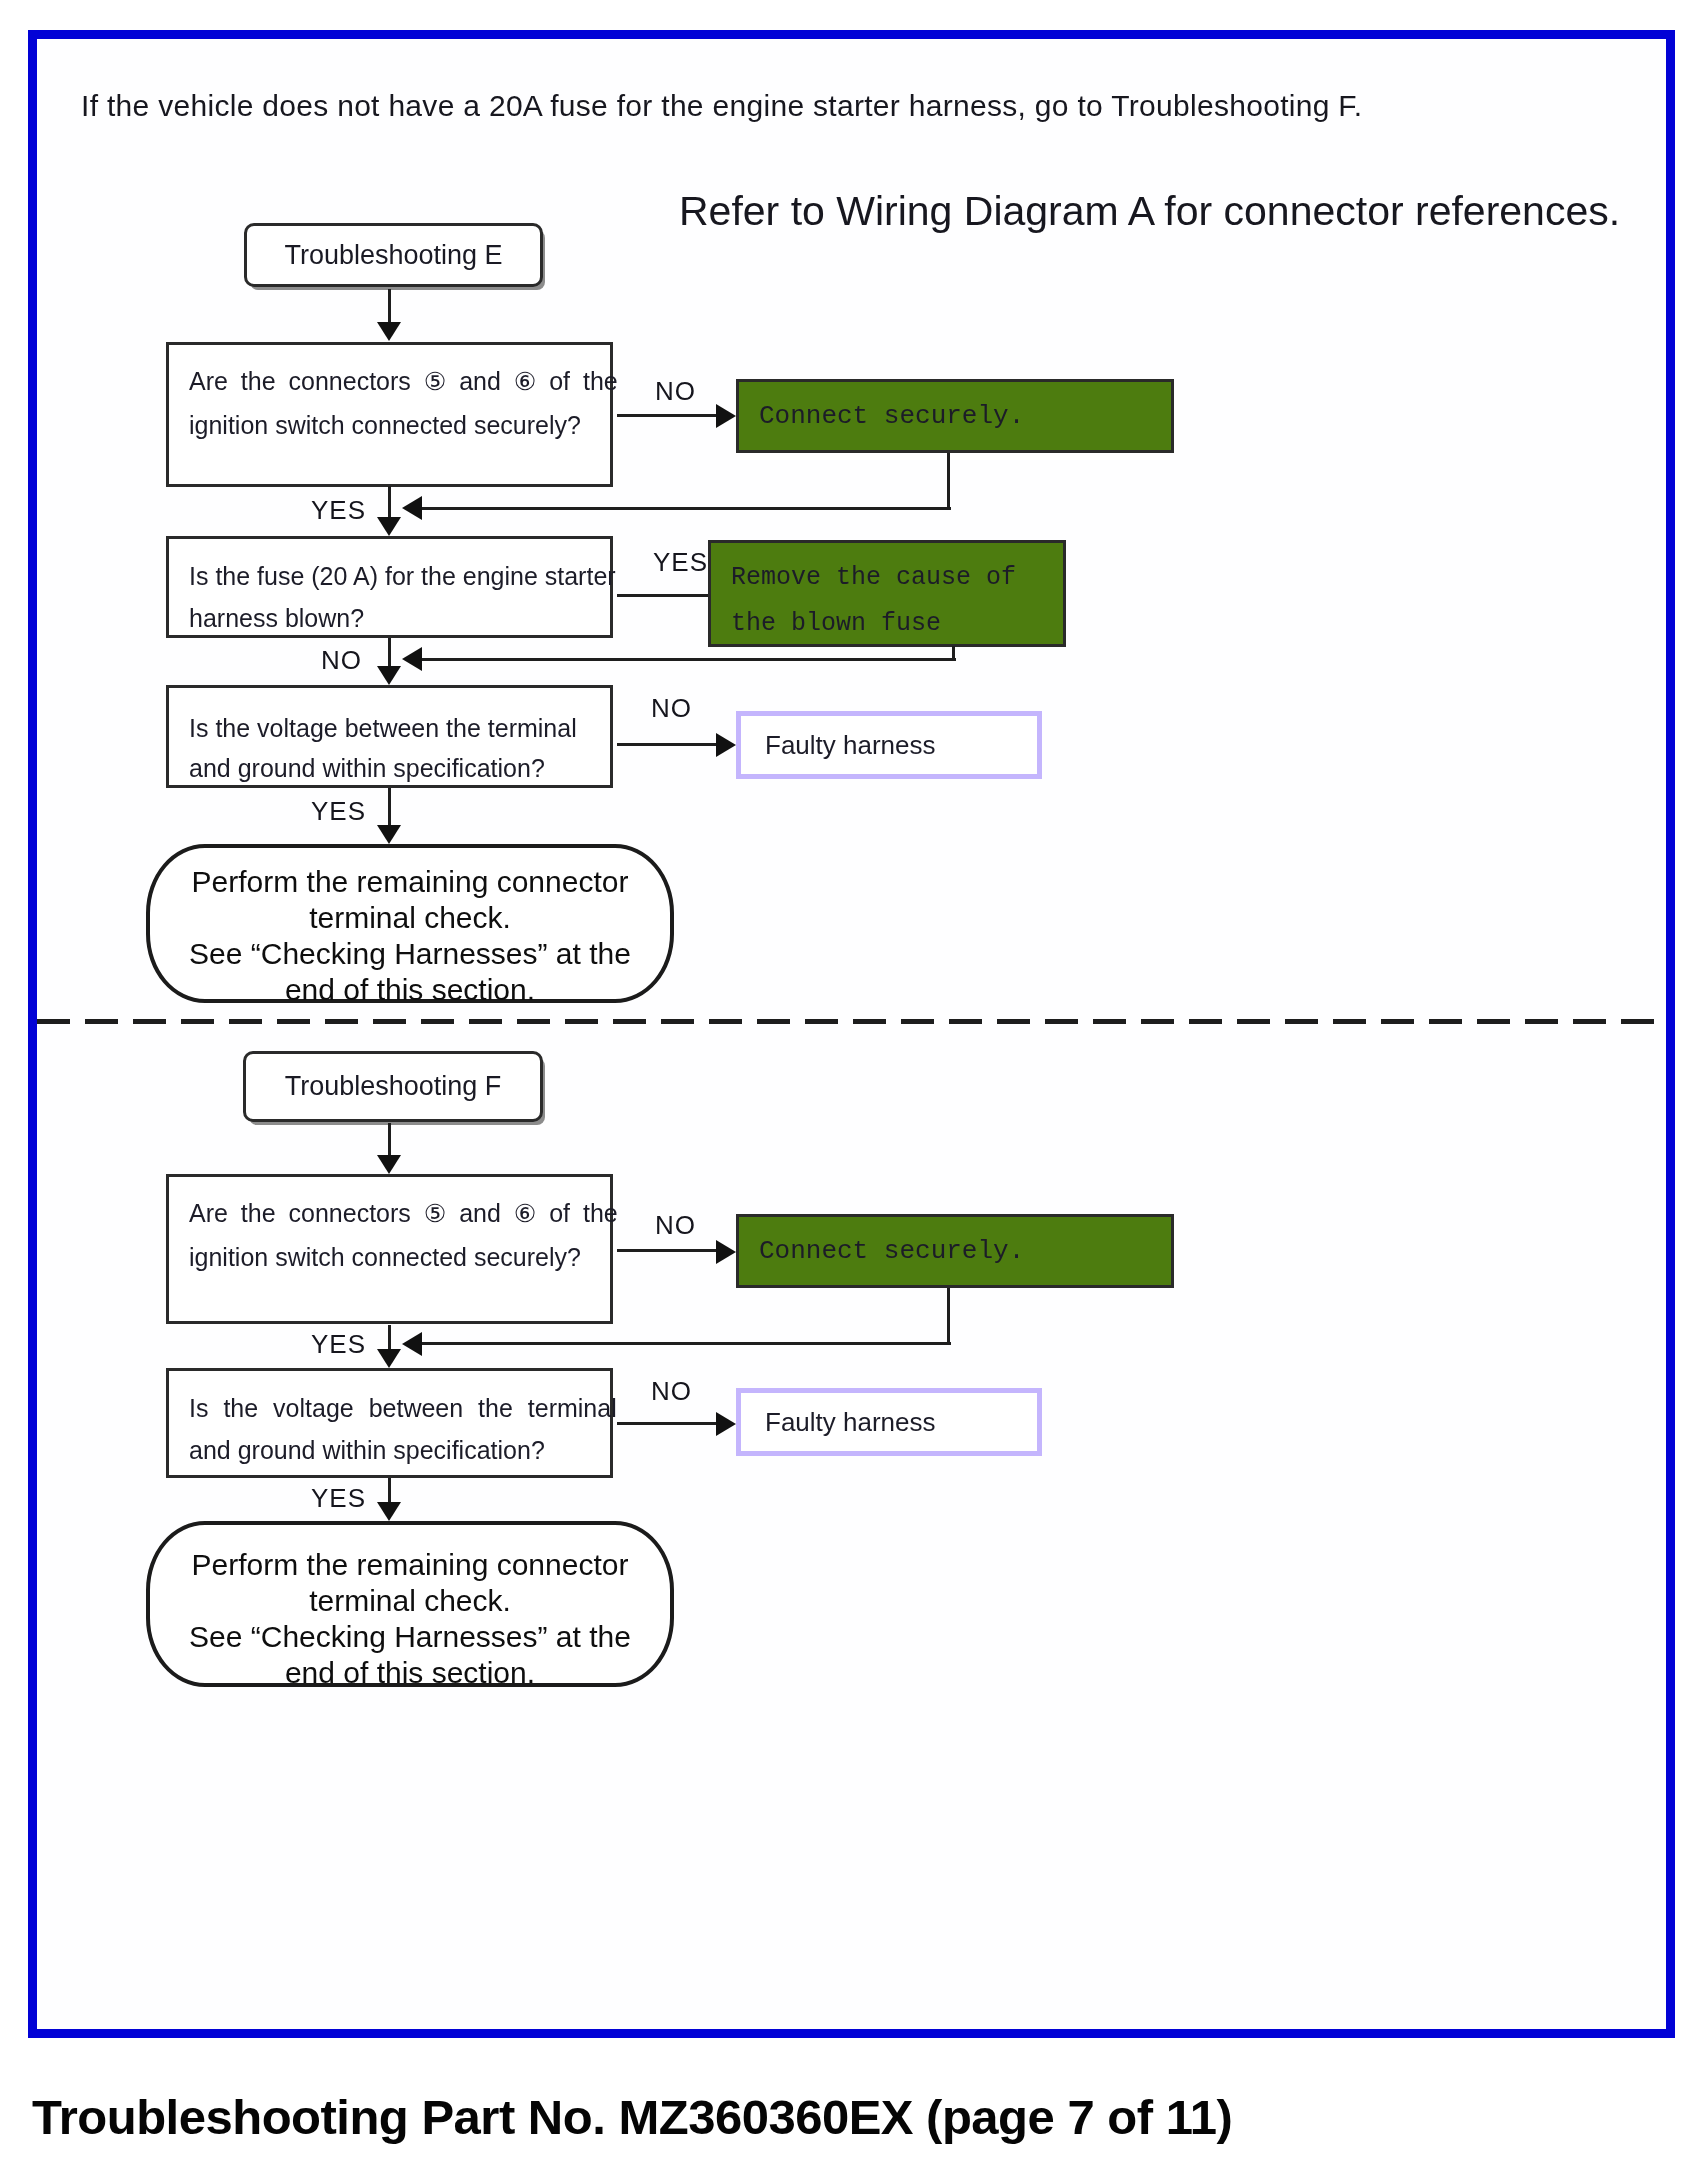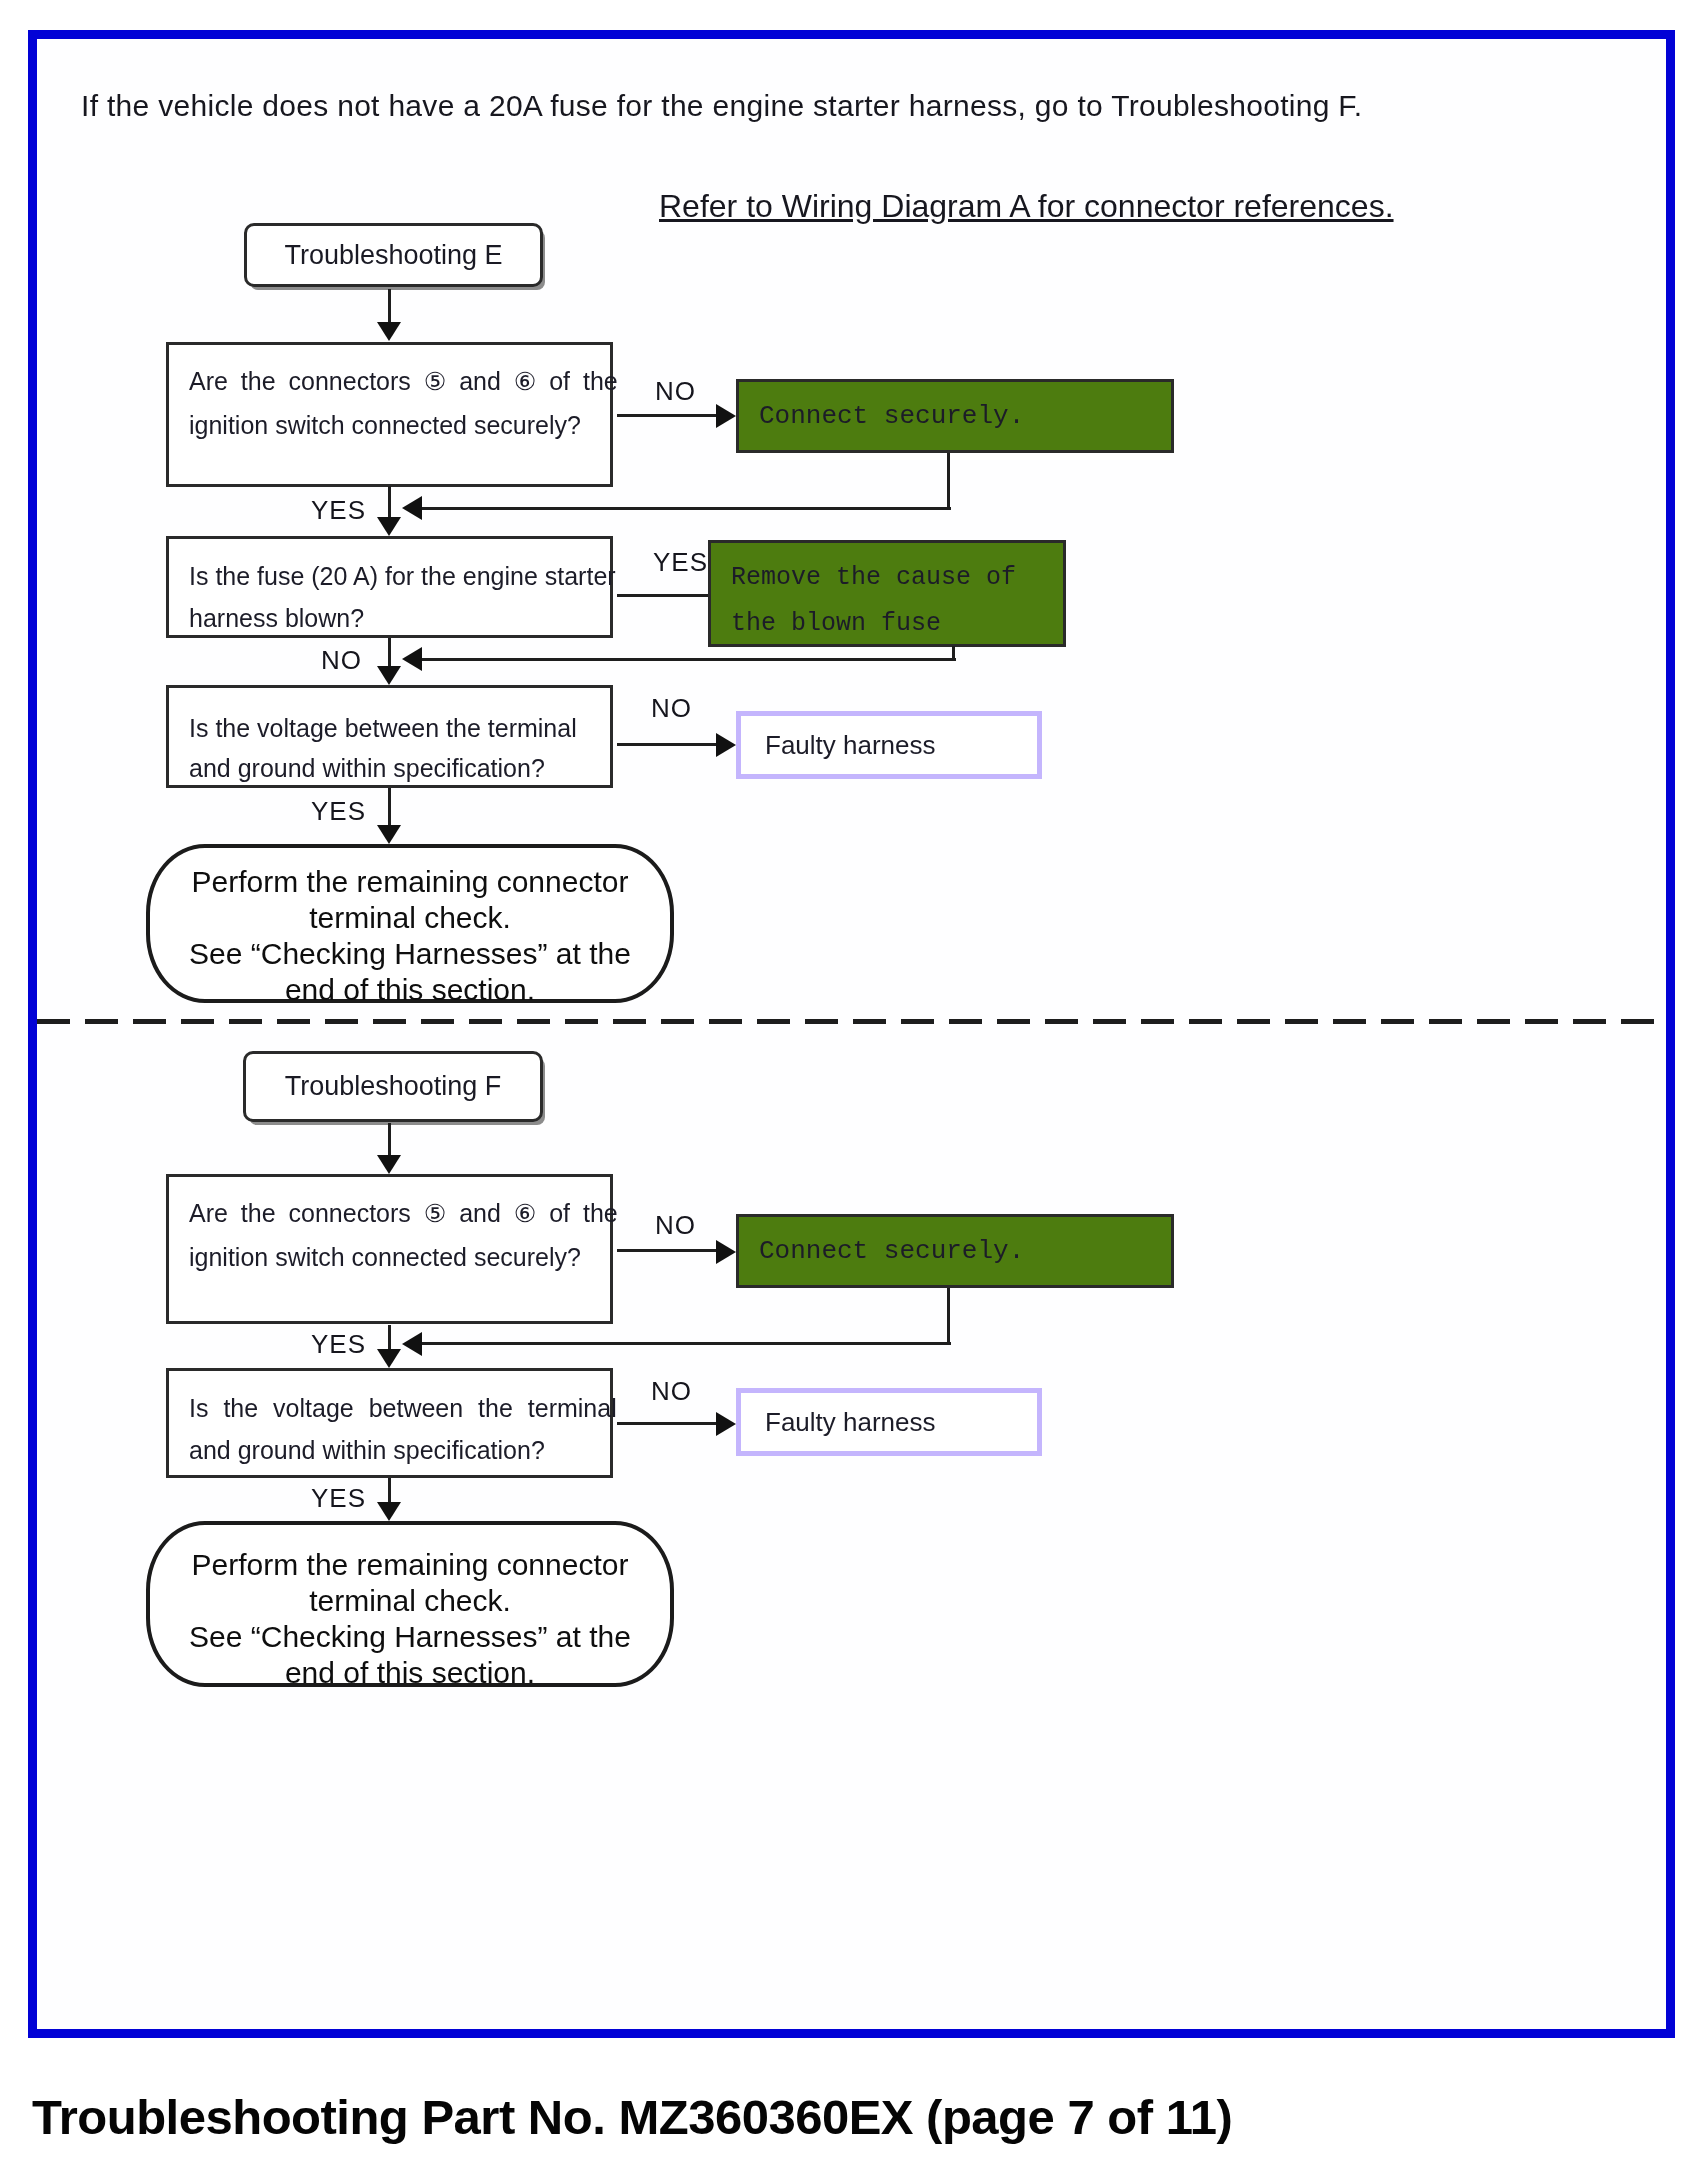--- a/index.html
+++ b/index.html
@@ -33,21 +33,21 @@
   .caption{font-size:49px;font-weight:bold;color:#050505;letter-spacing:-0.5px;white-space:nowrap;}
   .ws6{word-spacing:6px;}
   .ws8{word-spacing:8px;}
 </style>
 </head>
 <body>
 
 <div class="abs frame" style="left:28px;top:30px;width:1647px;height:2008px;"></div>
 
 <div class="abs note" style="left:81px;top:89px;font-size:30px;letter-spacing:0.3px;">If the vehicle does not have a 20A fuse for the engine starter harness, go to Troubleshooting F.</div>
-<div class="abs note" style="left:659px;top:188px;font-size:32px;text-decoration:underline;">Refer to Wiring Diagram A for connector references.</div>
+<div class="abs note" style="left:679px;top:188px;font-size:41px;">Refer to Wiring Diagram A for connector references.</div>
 
 <div class="abs startbox" style="left:244px;top:223px;width:299px;height:64px;line-height:58px;">
   <span>Troubleshooting E</span>
 </div>
 
 <div class="abs vline" style="left:388px;top:289px;width:3px;height:34px;"></div>
 <div class="abs ah-d" style="left:377px;top:322px;"></div>
 
 <div class="abs qbox" style="left:166px;top:342px;width:447px;height:145px;padding:14px 20px 0;line-height:44px;">
   <div class="ln ws6">Are the connectors ⑤ and ⑥ of the</div>

